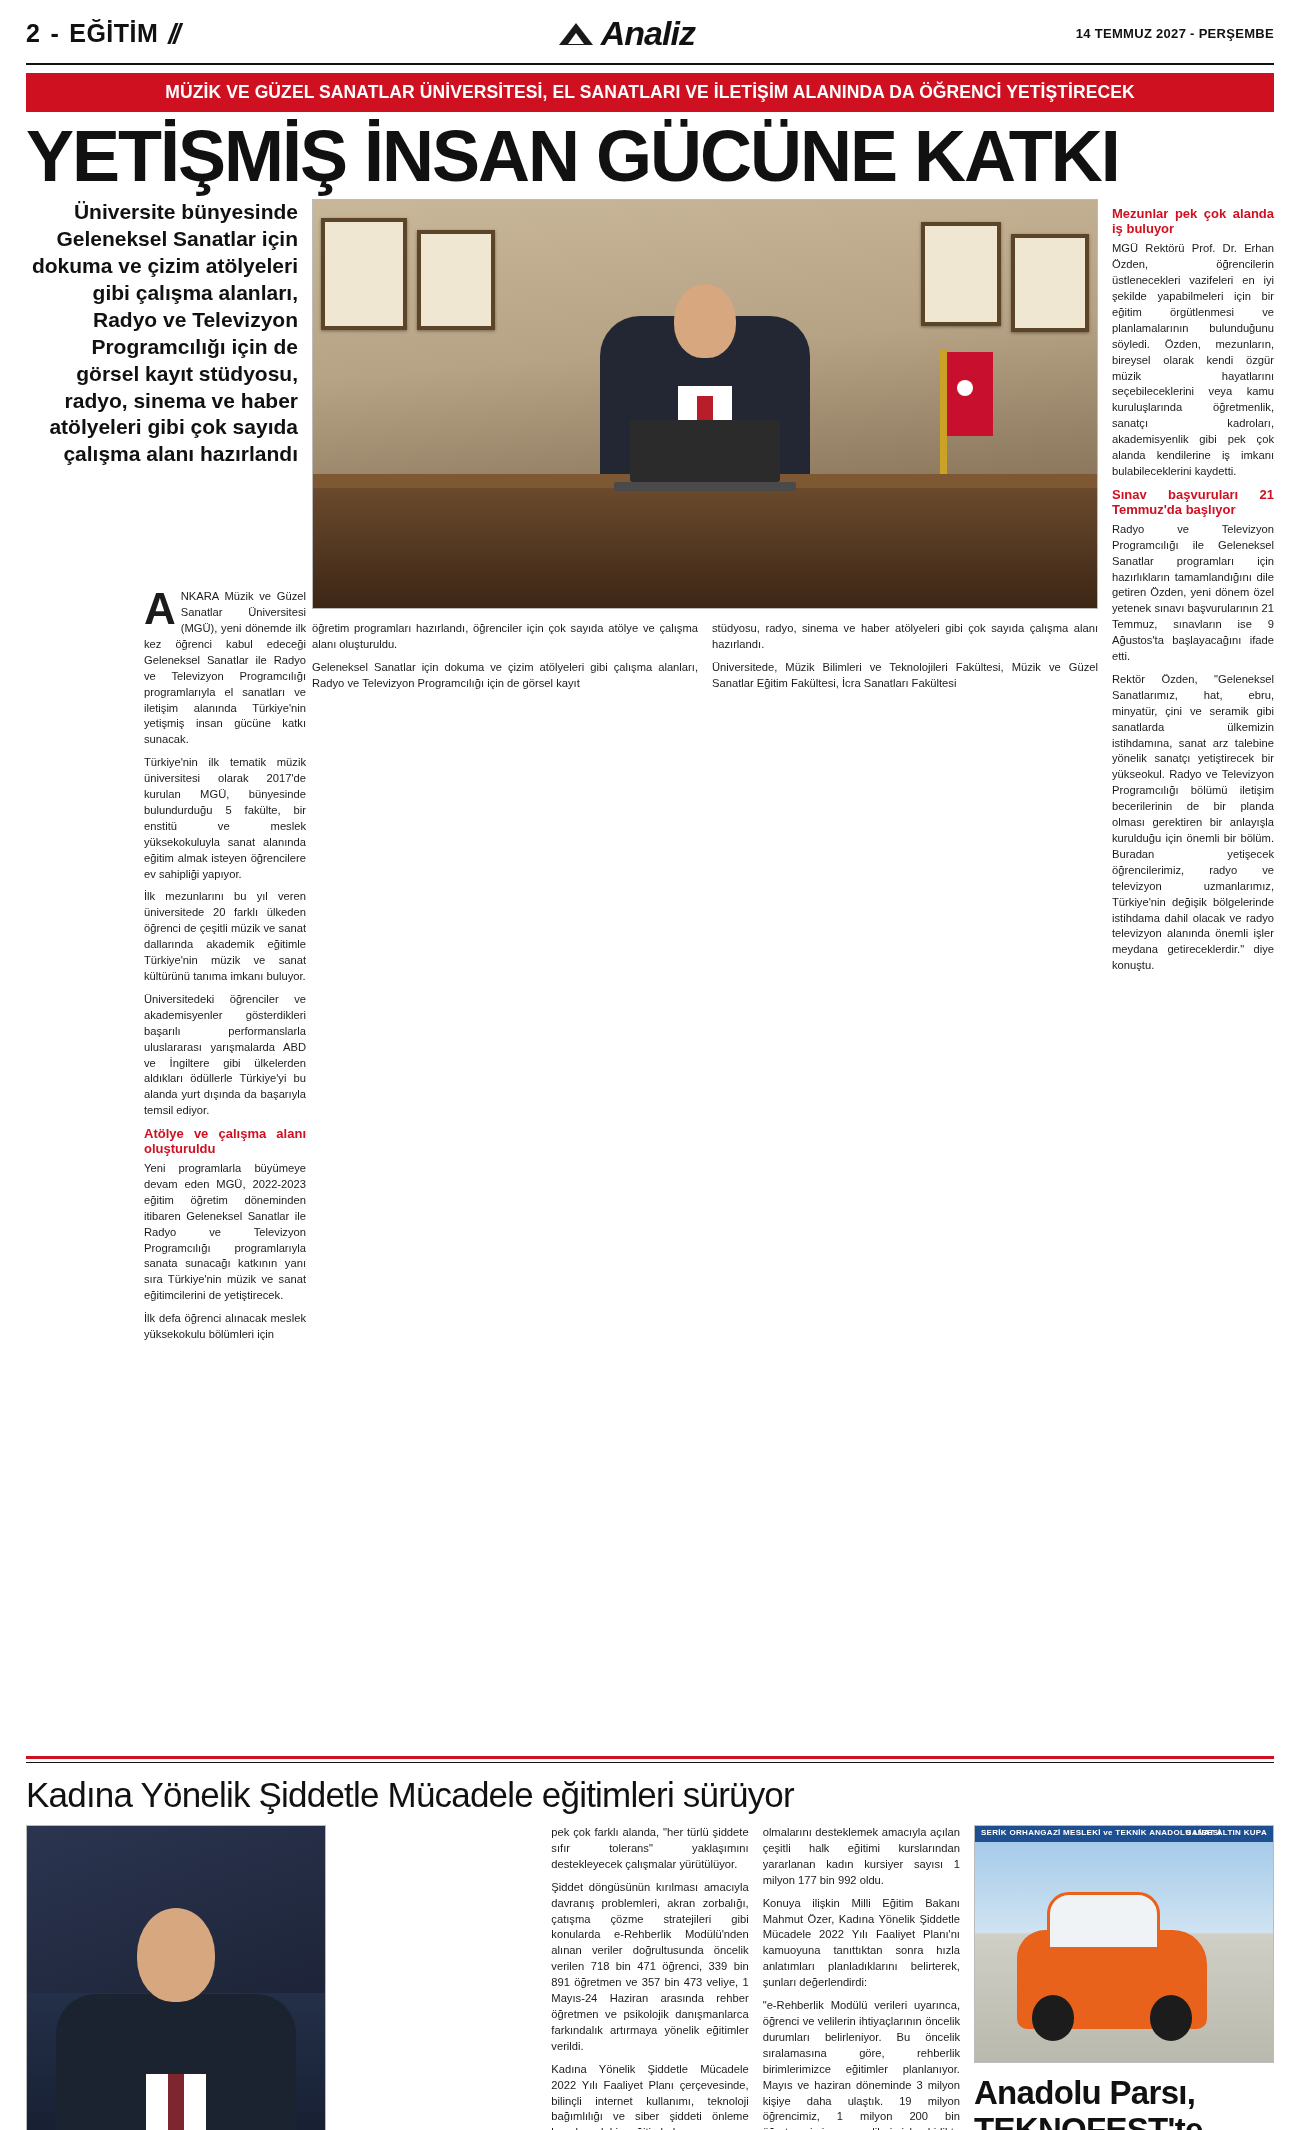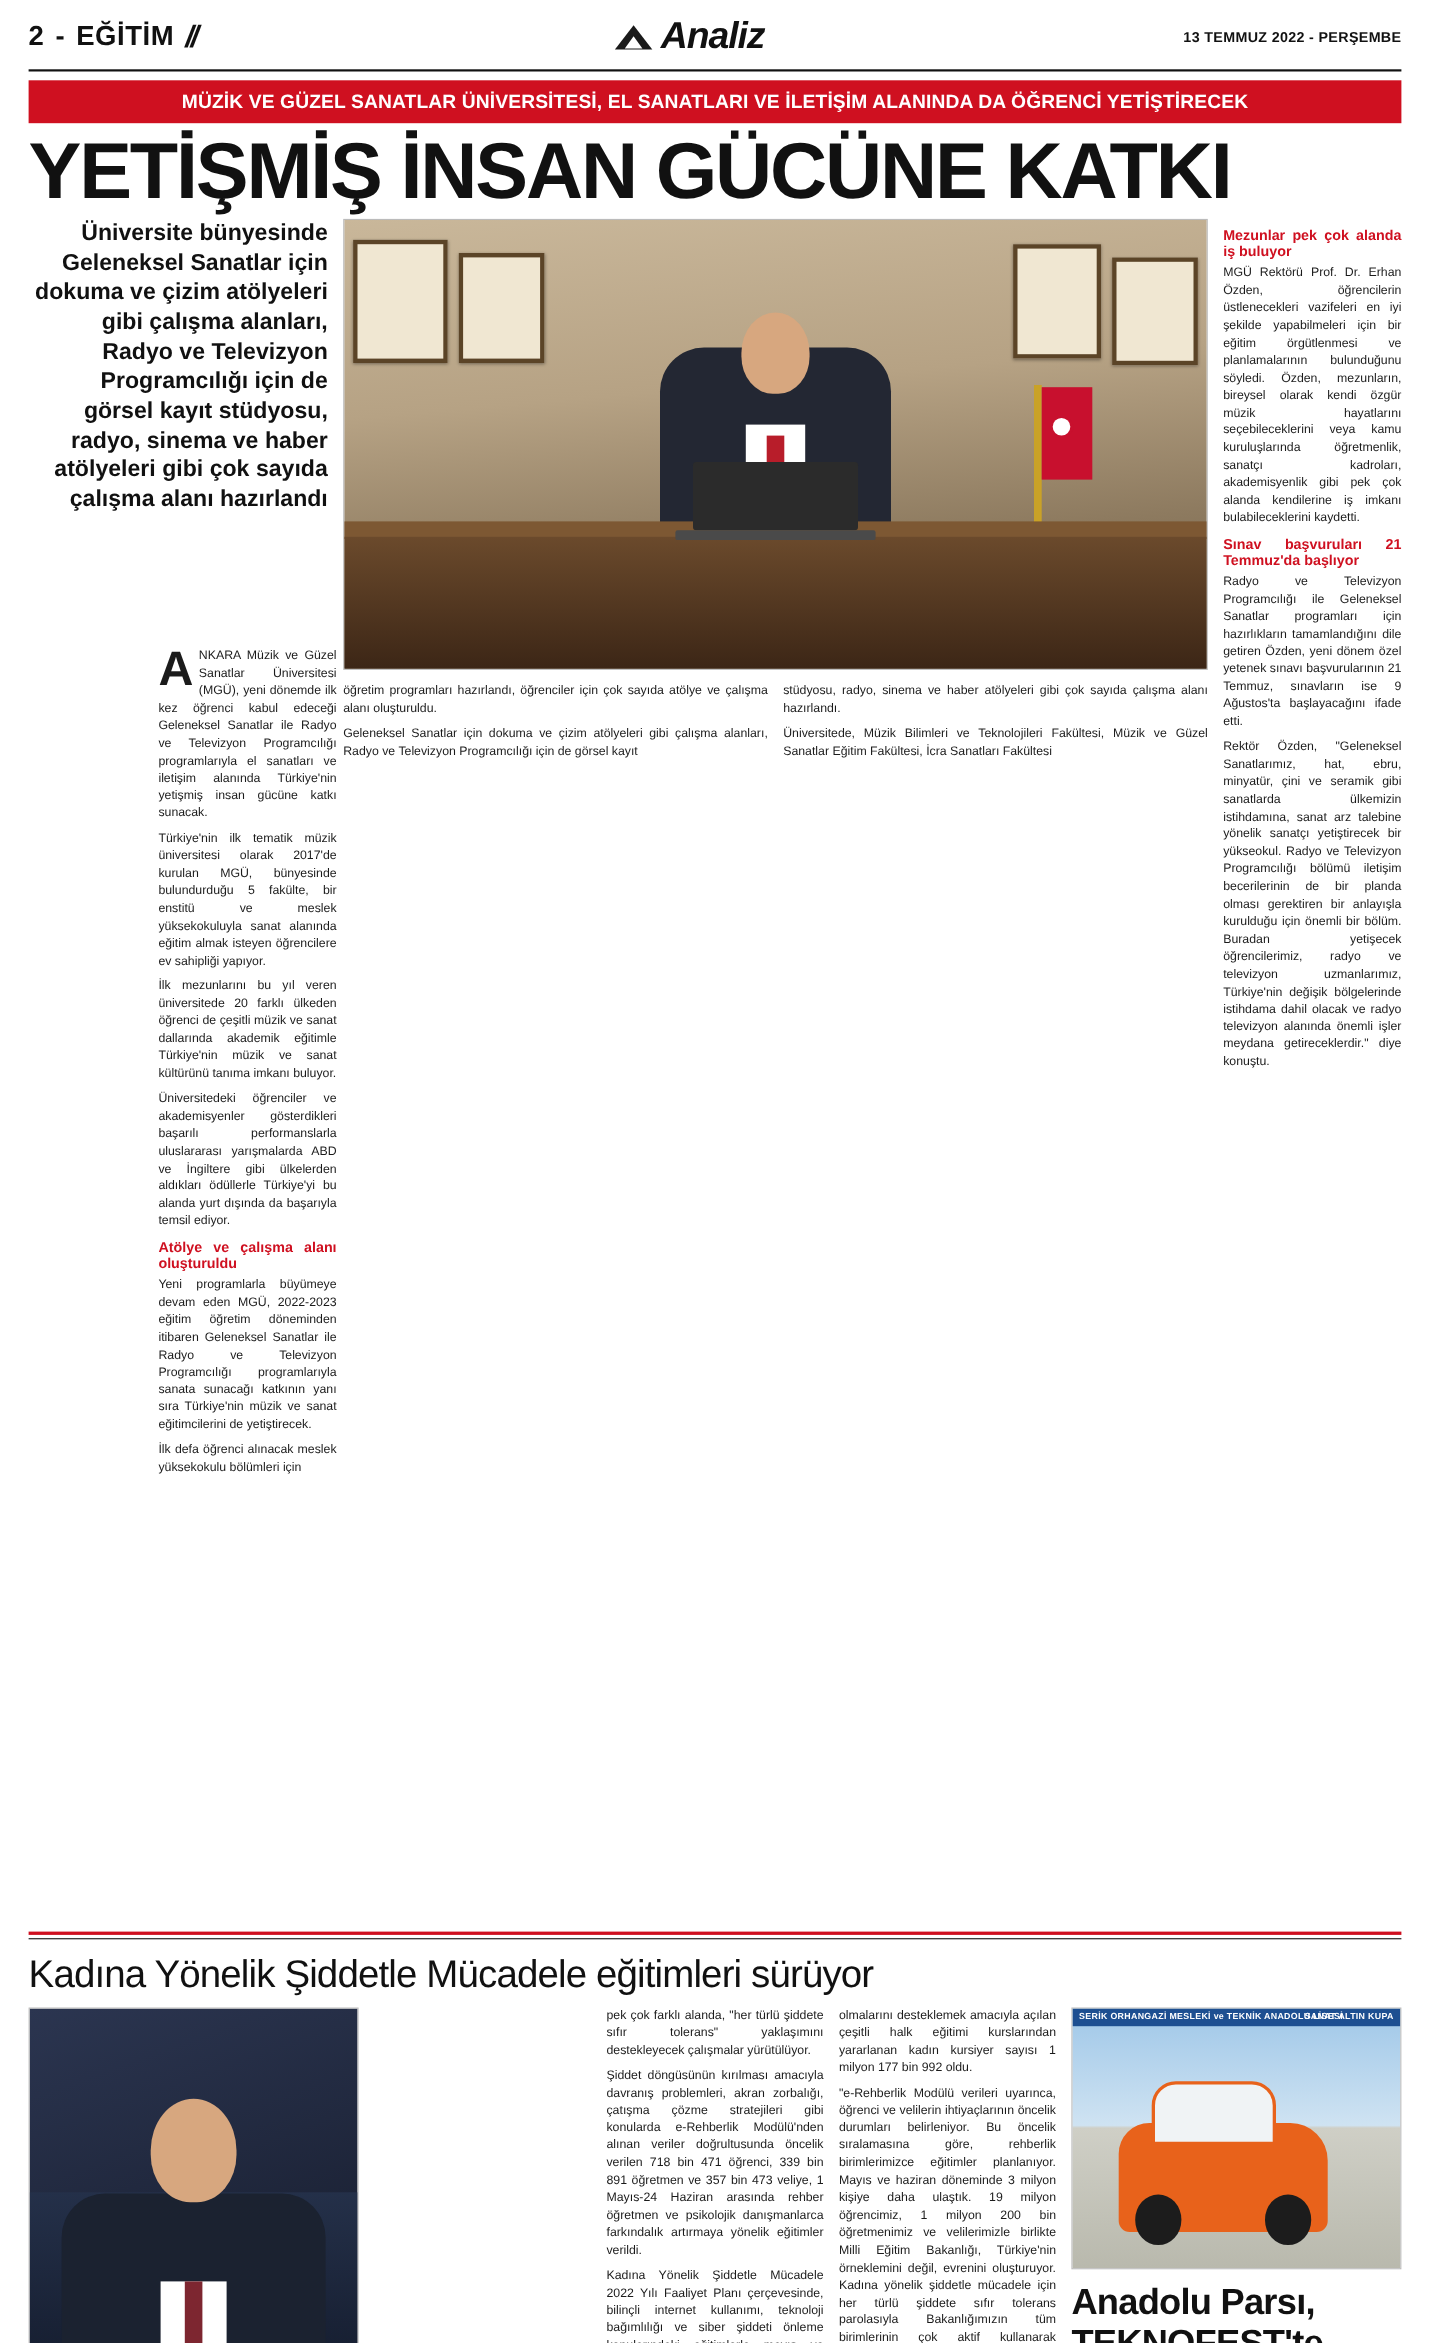--- a/index.html
+++ b/index.html
@@ -110,21 +110,21 @@
       <span class="mh-page">-</span>
       <span class="mh-page">EĞİTİM</span>
       <span class="mh-slash">//</span>
     </div>
     <div class="mh-center">
       <span class="mh-logo-mark"></span>
       <span>
         <div class="mh-logo-text">Analiz</div>
       </span>
     </div>
-    <div class="mh-date">13 TEMMUZ 2022 - PERŞEMBE</div>
+    <div class="mh-date">14 TEMMUZ 2027 - PERŞEMBE</div>
   </div>
   <div class="rule"></div>
 
   <div class="kicker">MÜZİK VE GÜZEL SANATLAR ÜNİVERSİTESİ, EL SANATLARI VE İLETİŞİM ALANINDA DA ÖĞRENCİ YETİŞTİRECEK</div>
   <div class="headline">YETİŞMİŞ İNSAN GÜCÜNE KATKI</div>
 
   <div class="main-grid">
     <div class="lead">Üniversite bünyesinde Geleneksel Sanatlar için dokuma ve çizim atölyeleri gibi çalışma alanları, Radyo ve Televizyon Programcılığı için de görsel kayıt stüdyosu, radyo, sinema ve haber atölyeleri gibi çok sayıda çalışma alanı hazırlandı</div>
 
     <div style="grid-column:3 / span 1;">
@@ -205,20 +205,21 @@
 
     <div class="col">
       <p>pek çok farklı alanda, "her türlü şiddete sıfır tolerans" yaklaşımını destekleyecek çalışmalar yürütülüyor.</p>
       <p>Şiddet döngüsünün kırılması amacıyla davranış problemleri, akran zorbalığı, çatışma çözme stratejileri gibi konularda e-Rehberlik Modülü'nden alınan veriler doğrultusunda öncelik verilen 718 bin 471 öğrenci, 339 bin 891 öğretmen ve 357 bin 473 veliye, 1 Mayıs-24 Haziran arasında rehber öğretmen ve psikolojik danışmanlarca farkındalık artırmaya yönelik eğitimler verildi.</p>
       <p>Kadına Yönelik Şiddetle Mücadele 2022 Yılı Faaliyet Planı çerçevesinde, bilinçli internet kullanımı, teknoloji bağımlılığı ve siber şiddeti önleme konularındaki eğitimlerle mayıs ve haziran ayının ilk yarısında 129 bin 34 lise öğrencisine ulaşıldı.</p>
 
     </div>
 
     <div class="col">
       <p>olmalarını desteklemek amacıyla açılan çeşitli halk eğitimi kurslarından yararlanan kadın kursiyer sayısı 1 milyon 177 bin 992 oldu.</p>
+      <p>Konuya ilişkin Milli Eğitim Bakanı Mahmut Özer, Kadına Yönelik Şiddetle Mücadele 2022 Yılı Faaliyet Planı'nı kamuoyuna tanıttıktan sonra hızla anlatımları planladıklarını belirterek, şunları değerlendirdi:</p>
       <p>"e-Rehberlik Modülü verileri uyarınca, öğrenci ve velilerin ihtiyaçlarının öncelik durumları belirleniyor. Bu öncelik sıralamasına göre, rehberlik birimlerimizce eğitimler planlanıyor. Mayıs ve haziran döneminde 3 milyon kişiye daha ulaştık. 19 milyon öğrencimiz, 1 milyon 200 bin öğretmenimiz ve velilerimizle birlikte Milli Eğitim Bakanlığı, Türkiye'nin örneklemini değil, evrenini oluşturuyor. Kadına yönelik şiddetle mücadele için her türlü şiddete sıfır tolerans parolasıyla Bakanlığımızın tüm birimlerinin çok aktif kullanarak ilerliyoruz. Bu yolda ulaşamayacağımız hiçbir nokta yok."</p>
     </div>
 
     <div>
       <div class="photo-right">
         <div class="banner-top"></div>
         <div class="banner-txt">SERİK ORHANGAZİ MESLEKİ ve TEKNİK ANADOLU LİSESİ</div>
         <div class="banner-txt r">SANAT ALTIN KUPA</div>
         <div class="car">
           <div class="wheel" style="left:8%;"></div>

